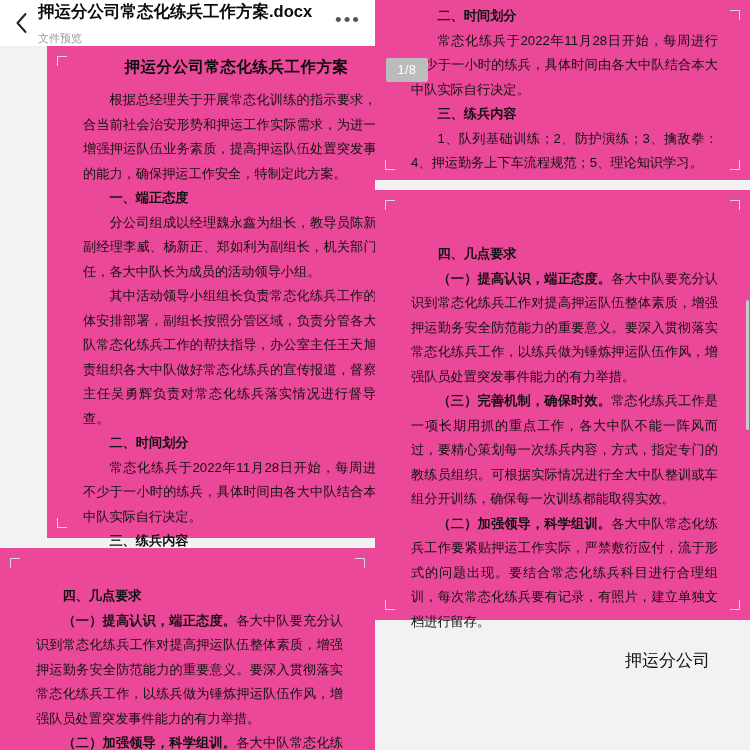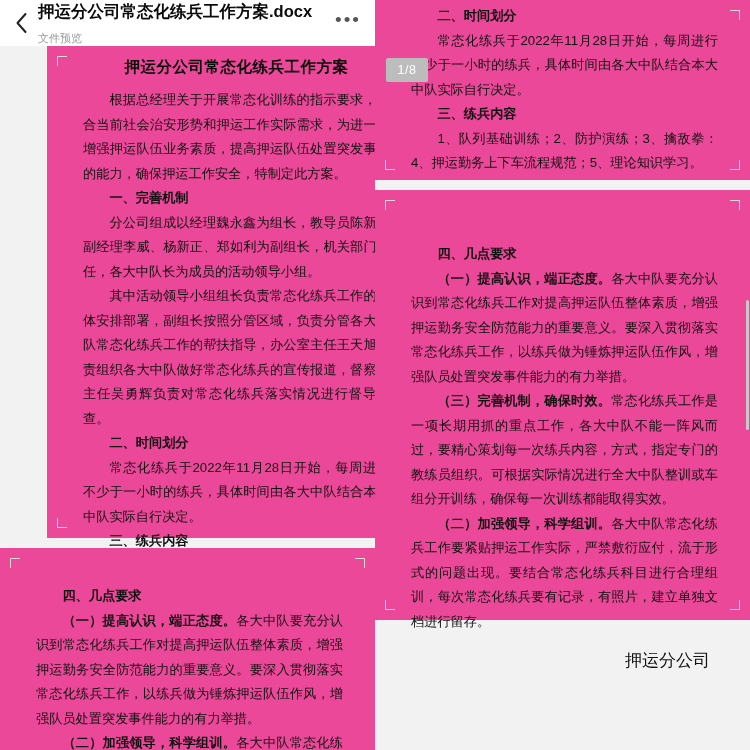--- a/index.html
+++ b/index.html
@@ -233,21 +233,21 @@
 
     <div class="page page-1-left">
       <span class="corner c-tl" style="left:10px;  top:10px;"></span>
       <span class="corner c-tr" style="right:10px; top:10px;"></span>
       <span class="corner c-bl" style="left:10px;  bottom:10px;"></span>
       <span class="corner c-br" style="right:10px; bottom:10px;"></span>
 
       <div class="doc-body" style="top:8px;">
         <div class="h1">押运分公司常态化练兵工作方案</div>
         <p class="para">根据总经理关于开展常态化训练的指示要求，结合当前社会治安形势和押运工作实际需求，为进一步增强押运队伍业务素质，提高押运队伍处置突发事件的能力，确保押运工作安全，特制定此方案。</p>
-        <p class="para strongrun">一、完善机制</p>
+        <p class="para strongrun">一、端正态度</p>
         <p class="para">分公司组成以经理魏永鑫为组长，教导员陈新、副经理李威、杨新正、郑如利为副组长，机关部门主任，各大中队长为成员的活动领导小组。</p>
         <p class="para">其中活动领导小组组长负责常态化练兵工作的总体安排部署，副组长按照分管区域，负责分管各大中队常态化练兵工作的帮扶指导，办公室主任王天旭负责组织各大中队做好常态化练兵的宣传报道，督察室主任吴勇辉负责对常态化练兵落实情况进行督导检查。</p>
         <p class="para strongrun">二、时间划分</p>
         <p class="para">常态化练兵于2022年11月28日开始，每周进行不少于一小时的练兵，具体时间由各大中队结合本大中队实际自行决定。</p>
         <p class="para strongrun">三、练兵内容</p>
         <p class="para">1、队列基础训练；2、防护演练；3、擒敌拳：4、押运勤务上下车流程规范；5、理论知识学习。</p>
       </div>
     </div>
 
     <div class="page page-2-left">

